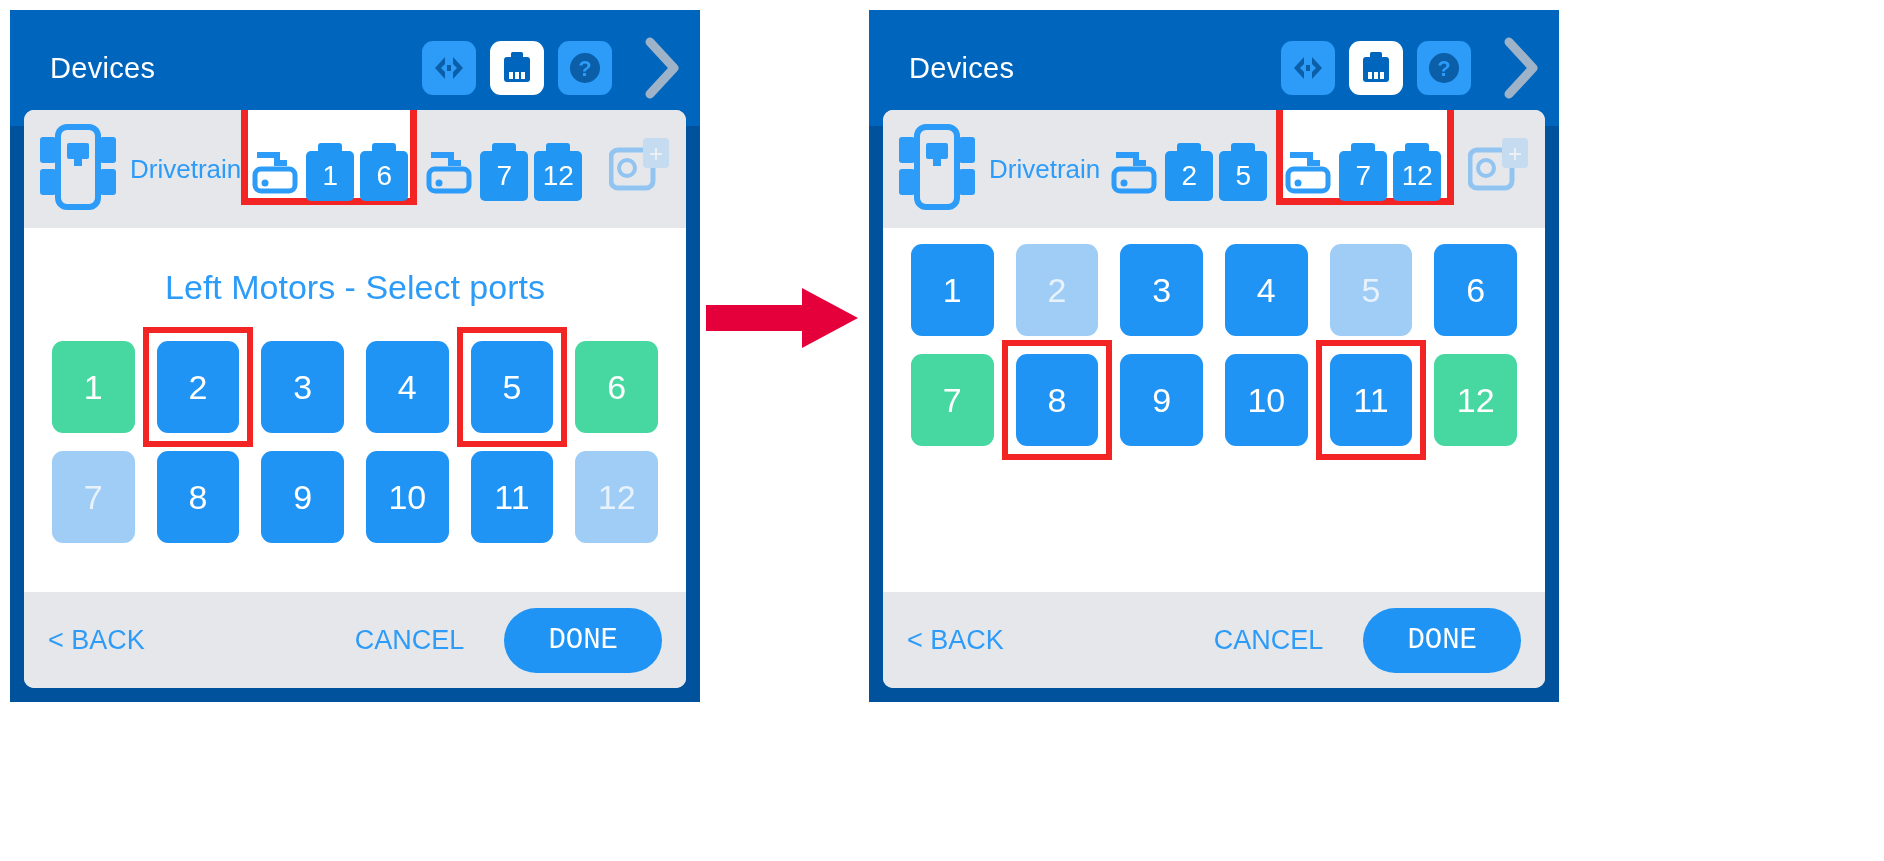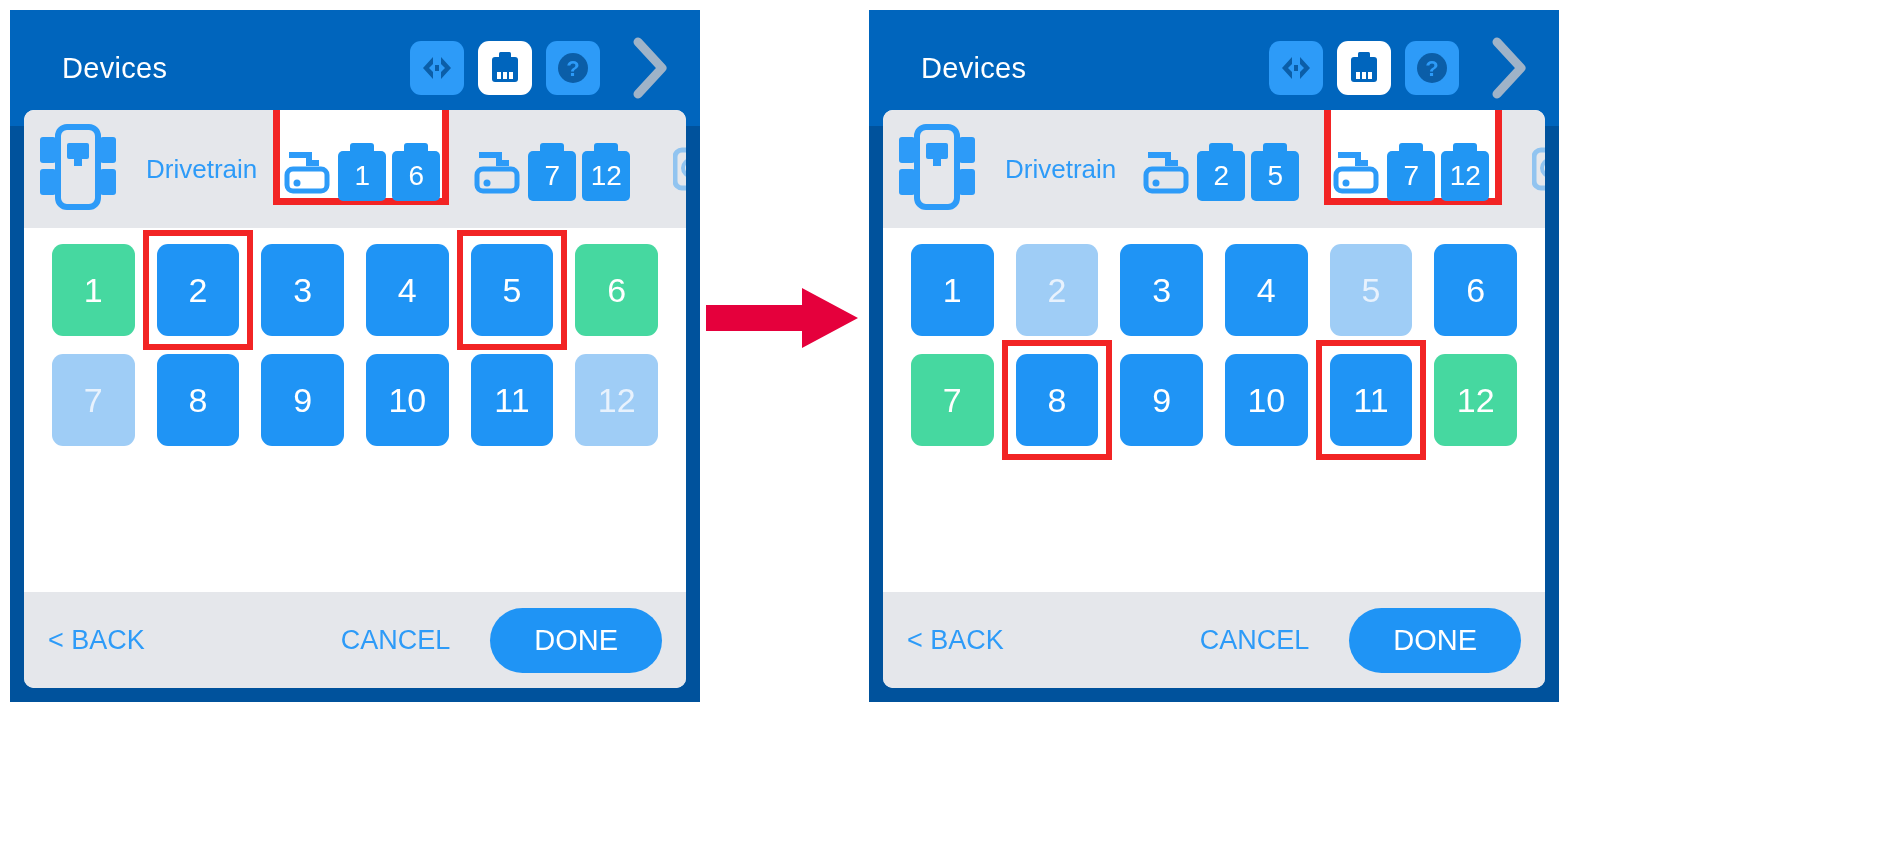--- a/index.html
+++ b/index.html
@@ -6,35 +6,35 @@
   html,body { width:1884px; height:861px; background:#ffffff;
     font-family:"Liberation Sans", sans-serif; overflow:hidden; }
   .stage { position:relative; width:1884px; height:861px; }
 
   
   .panel { position:absolute; background:#00529c; }
   .panel.left  { left:10px;  top:10px;  width:690px;  height:692px; }
   .panel.right { left:869px; top:10px;  width:690px;  height:692px; }
 
   .titlebar { position:relative; height:116px; background:#0065bd; display:flex;
-              align-items:center; padding:0 26px; }
+              align-items:center; padding:0 14px; }
   .title-text { color:#ffffff; font-size:29px; letter-spacing:.3px; margin-left:26px; }
   .tb-spacer { flex:1; }
   .tb-icons { display:flex; align-items:center; gap:14px; }
   .tb-btn { width:54px; height:54px; border-radius:11px; background:#2d9bf8;
             display:flex; align-items:center; justify-content:center; }
   .tb-btn.white { background:#ffffff; }
   .chev { margin-left:16px; margin-right:4px; display:flex; align-items:center; }
 
   
   .card { position:absolute; left:14px; right:14px; top:100px; bottom:14px;
           background:#ffffff; border-radius:10px; overflow:hidden;
           display:flex; flex-direction:column; }
   .devrow { height:118px; background:#e5e7eb; display:flex; align-items:center;
-            padding:0 10px; position:relative; flex:none;gap:16px; }
+            padding:0 10px; position:relative; flex:none; }
   .devrow-label { color:#2d9bf8; font-size:26px; margin-left:8px; white-space:nowrap; }
   .motor-group { display:flex; align-items:center; position:relative; }
   .motor-cluster { display:flex; align-items:flex-end; position:relative;
                    padding:6px 6px 4px 4px; }
 
   .portchip { width:48px; height:58px; position:relative; margin:0 3px;
               display:flex; align-items:center; justify-content:center; }
   .portchip .tab { position:absolute; top:0; left:12px; width:24px; height:10px;
               background:#2196f3; border-radius:3px 3px 0 0; }
   .portchip .body { position:absolute; top:8px; left:0; right:0; bottom:0;
@@ -50,21 +50,21 @@
   .pbtn { height:92px; border-radius:11px; background:#1f94f5; color:#ffffff;
           font-size:34px; display:flex; align-items:center; justify-content:center; }
   .pbtn.used     { background:#46d8a0; }
   .pbtn.disabled { background:#9fcdf6; color:#e8f2fd; }
 
   .footer { height:96px; background:#e5e7eb; display:flex; align-items:center;
             padding:0 24px; flex:none; }
   .lnk { color:#2d9bf8; font-size:27px; }
   .f-spacer { flex:1; }
   .done { background:#1f94f5; color:#ffffff; font-size:29px; border-radius:38px;
-          padding:16px 44px; margin-left:40px; }
+          padding:16px 44px; margin-left:40px;font-family:Liberation Mono, monospace; }
 
   
   .anno { position:absolute; border:6px solid #f22424; pointer-events:none; z-index:40; }
   .anno.fill { background:#ffffff; z-index:5; }
 
   
   .arrow { position:absolute; left:706px; top:288px; width:152px; height:60px; z-index:30; }
 </style>
 </head>
 <body>
@@ -166,20 +166,21 @@
           <svg width="62" height="66" viewBox="0 0 62 66">
               <rect x="2" y="16" width="42" height="38" rx="7" fill="none" stroke="#2d9bf8" stroke-width="5"></rect>
               <circle cx="18" cy="34" r="8" fill="none" stroke="#2d9bf8" stroke-width="4"></circle>
               <rect x="34" y="4" width="26" height="30" rx="4" fill="#9fcdf6"></rect>
               <text x="47" y="28" text-anchor="middle" font-size="24" fill="#ffffff" font-family="Liberation Sans, sans-serif">+</text>
             </svg>
         </div>
       </div>
 
       <div class="body-area">
+        <div class="prompt">Left Motors - Select ports</div>
         <div class="grid" id="grid-0">
             <div style="position: relative;">
               <div class="pbtn used">1</div>
             </div>
             <div style="position: relative;">
               <div class="pbtn">2</div>
               <div class="anno" style="inset: -14px;"></div>
             </div>
             <div style="position: relative;">
               <div class="pbtn">3</div>

